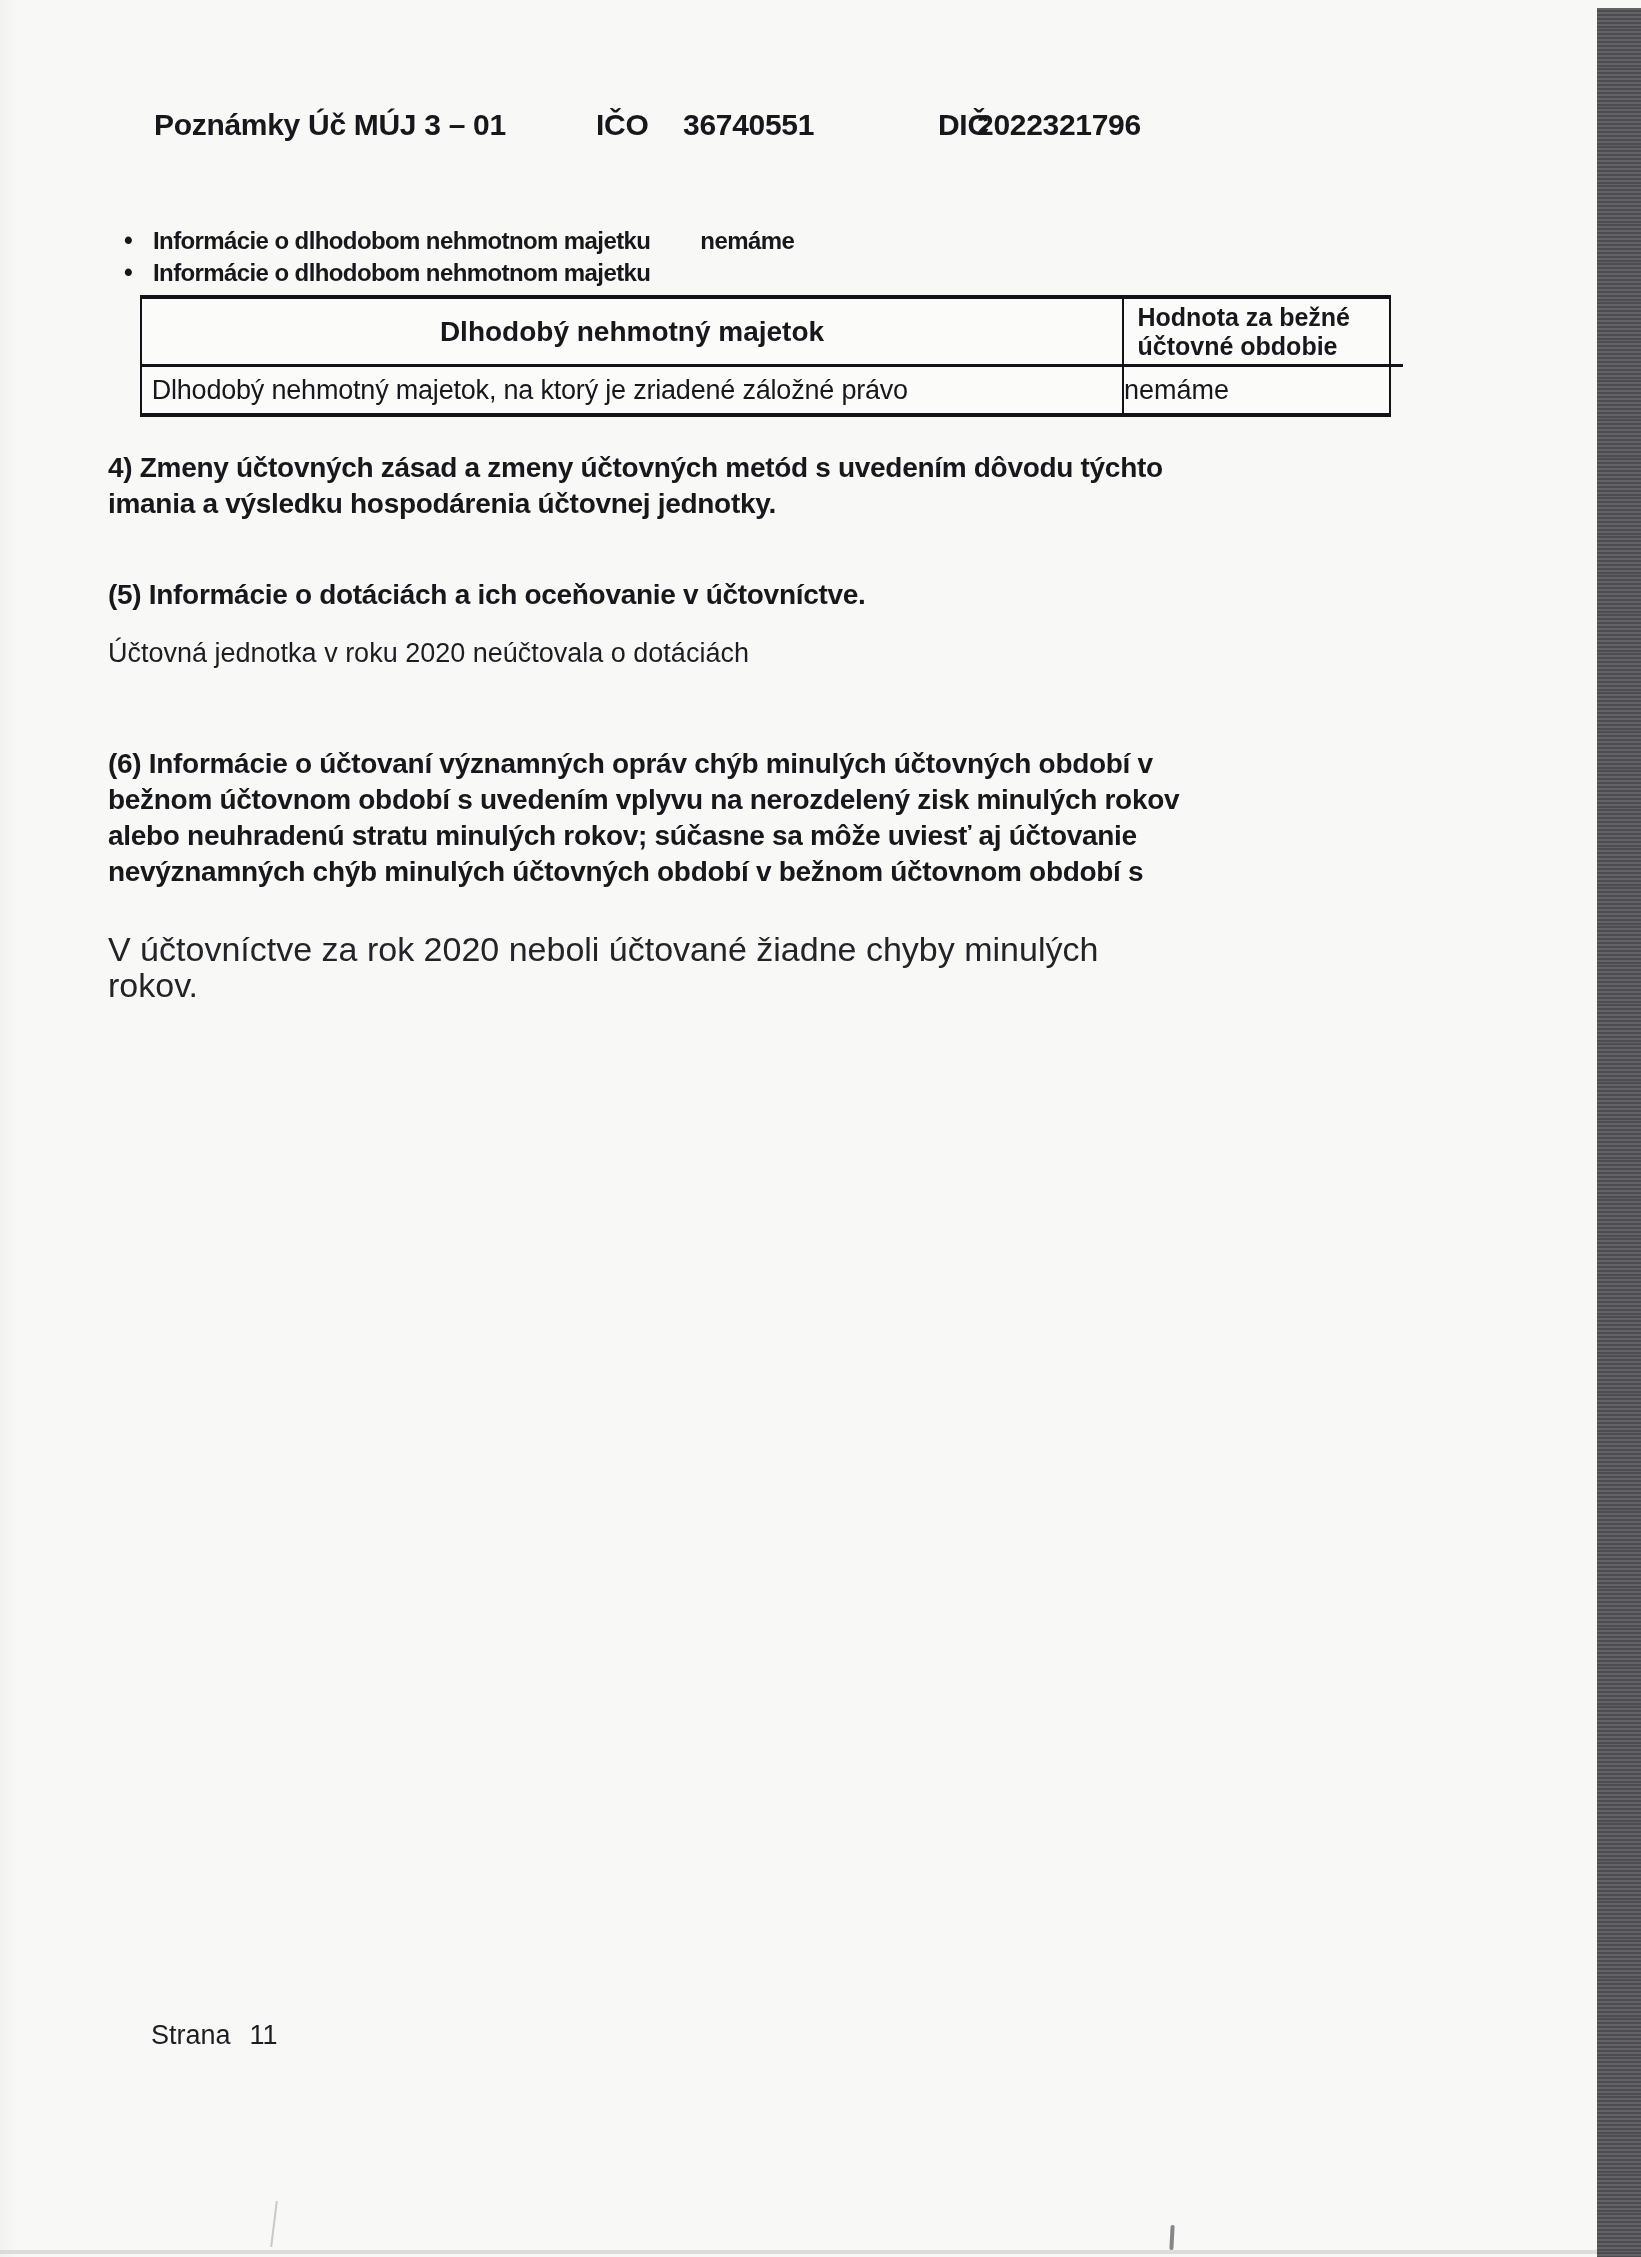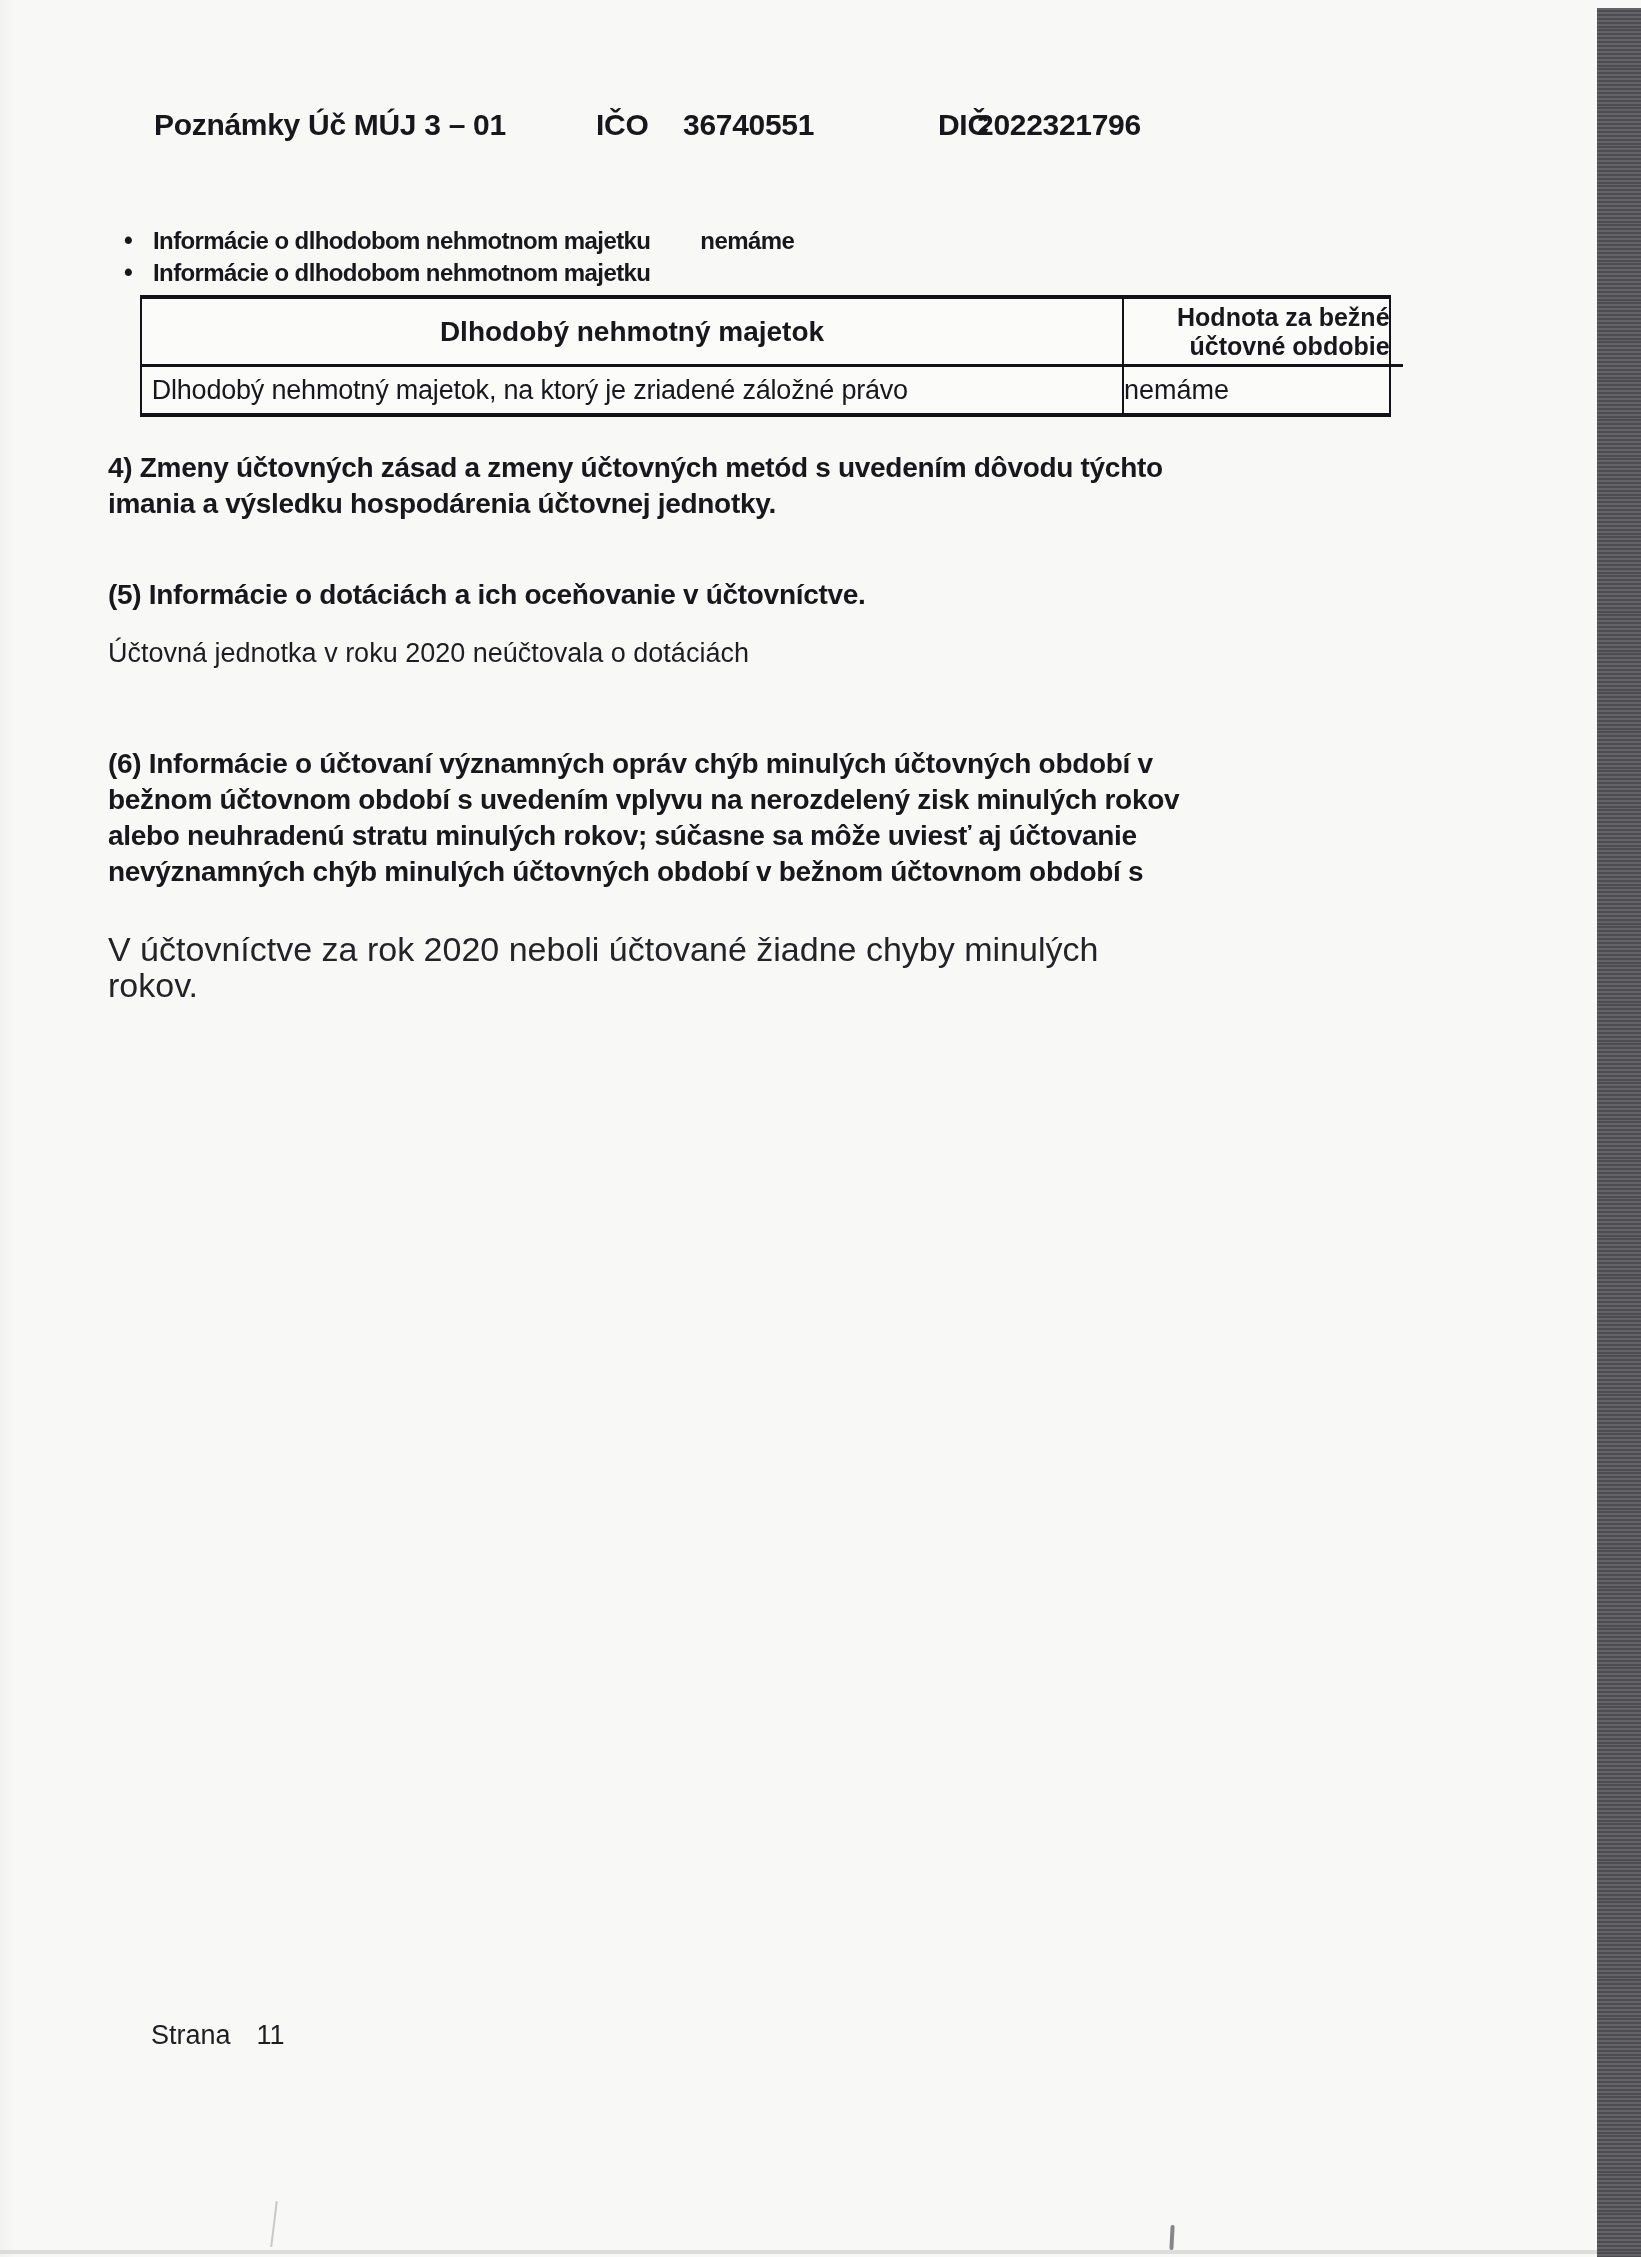--- a/index.html
+++ b/index.html
@@ -31,34 +31,34 @@
   .tbl{
     position:absolute;left:140px;top:295px;width:1251px;
     border-left:2.9px solid #121218;border-right:2.9px solid #121218;
     border-top:4.8px solid #121218;border-bottom:4.8px solid #121218;
     display:grid;grid-template-columns:980px 1fr;
     background:#fbfbfa;
     box-sizing:border-box;
   }
   .tbl .cell{box-sizing:border-box;display:flex;align-items:center;}
   .th1{height:68px;justify-content:center;font-weight:bold;font-size:28px;border-bottom:3.9px solid #121218;}
-  .th2{height:68px;justify-content:center;text-align:right;font-weight:bold;font-size:25px;line-height:29px;border-bottom:3.9px solid #121218;border-left:2.9px solid #121218;padding:0 13.5px;}
+  .th2{height:68px;justify-content:center;text-align:left;font-weight:bold;font-size:25px;line-height:29px;border-bottom:3.9px solid #121218;border-left:2.9px solid #121218;padding:0 13.5px;}
   .td1{height:46px;font-size:27px;padding-left:9.7px;letter-spacing:-0.2px;}
   .td2{height:46px;justify-content:center;font-size:27px;border-left:2.9px solid #121218;padding-right:174px;}
   
   .para{position:absolute;left:108px;width:1081px;font-size:28px;line-height:36px;letter-spacing:-0.3px;}
   .bold{font-weight:bold;}
   .p4{top:450px;}
   .p5h{top:577px;}
   .p5b{top:635px;font-size:27px;font-weight:normal;letter-spacing:0;color:#1d1d22;}
   .p6{top:706px;margin-top:40px;}
   .pf{top:931px;font-size:34px;font-weight:normal;letter-spacing:0;color:#232328;}
   
   .footer{position:absolute;top:2020px;left:151px;font-size:27px;color:#1d1d22;}
-  .footer .num{margin-left:26px;}
+  .footer .num{margin-left:19px;}
   
   .scan-stripe{
     position:absolute;top:7.7px;bottom:0;left:1597px;width:44px;
     background:repeating-linear-gradient(180deg,#636366 0px,#636366 1.9px,#4d4d51 1.9px,#4d4d51 3.9px);
   }
   .bottom-edge{position:absolute;left:0;top:2250px;width:1597px;height:3.9px;background:#d3d3d1;opacity:0.75;}
   .tick-mark{position:absolute;left:1170px;top:2225px;width:3.9px;height:25px;background:#6a6a6e;border-radius:1.9px;transform:rotate(3deg);opacity:.8;}
   .scratch-mark{position:absolute;left:273px;top:2201px;width:1.9px;height:46px;background:#9a9a9a;transform:rotate(7deg);opacity:.5;}
 </style>
 </head>

